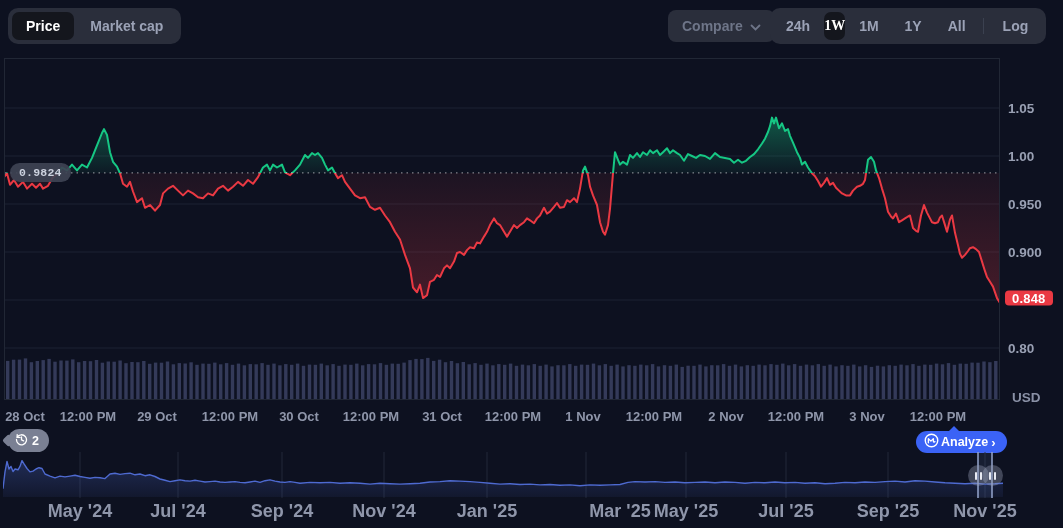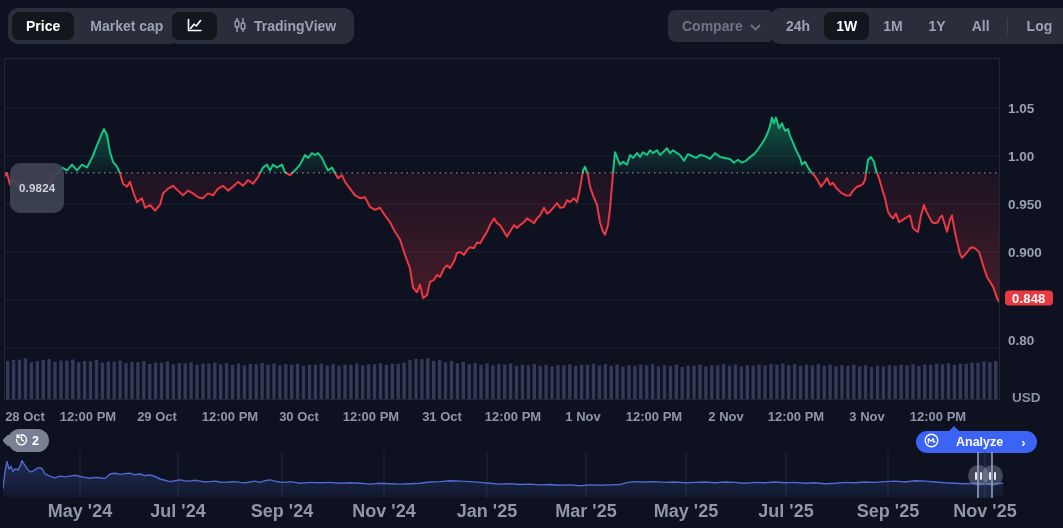--- a/index.html
+++ b/index.html
@@ -12,32 +12,32 @@
        color:#9ba2b6;font-weight:700;font-size:14px;cursor:pointer;white-space:nowrap;}
   .seg .item.active{background:#14161d;color:#fff;}
   .seg .divider{width:1px;height:16px;background:#3b4150;margin:0 3px;}
   .compare-btn{position:absolute;left:668px;top:10px;height:32px;background:#2a2e3b;border-radius:8px;
        display:flex;align-items:center;gap:7px;padding:0 14px;color:#6e7588;font-weight:700;font-size:14px;cursor:pointer;}
   .icon-pill{padding:0 14px;}
   
   .plot{position:absolute;left:4px;top:58px;width:996px;height:342px;border:1px solid #212735;box-sizing:border-box;}
   .plot svg{position:absolute;left:0;top:0;}
   .baseline-pill{position:absolute;left:10px;top:163px;background:rgba(62,67,84,0.92);color:#ccd1de;
-       font-size:11.5px;font-weight:700;padding:19px 9px;border-radius:10px;letter-spacing:.2px;}
+       font-size:11.5px;font-weight:700;padding:3px 9px;border-radius:10px;letter-spacing:.2px;font-family:Liberation Mono, monospace;}
   .ytick{position:absolute;left:1008px;transform:translateY(-50%);color:#99a0b3;font-size:13.5px;font-weight:600;}
   .usd-label{position:absolute;left:1012px;transform:translateY(-50%);color:#8a91a6;font-size:13.5px;font-weight:700;}
   .price-pill{position:absolute;left:1005px;transform:translateY(-50%);background:#ea3943;color:#fff;
        font-weight:700;font-size:13px;padding:0 7px;border-radius:4px;letter-spacing:.2px;}
   .xtick{position:absolute;top:409px;transform:translateX(-50%);color:#8f96aa;font-size:13px;font-weight:600;white-space:nowrap;}
   
   .history-badge{position:absolute;left:8px;top:429px;height:23px;background:#7a8093;border-radius:12px;
        display:flex;align-items:center;gap:4px;padding:0 10px 0 7px;color:#fff;font-size:12.5px;font-weight:700;}
   .history-badge::before{content:"";position:absolute;left:-4px;top:7px;width:9px;height:9px;background:#7a8093;transform:rotate(45deg);border-radius:2px;}
   .analyze-btn{position:absolute;left:916px;top:431px;height:22px;background:#3b63f6;border-radius:12px;
-       display:flex;align-items:center;gap:17px;padding:0 11px 0 8px;color:#fff;font-size:12.5px;font-weight:700;cursor:pointer;}
+       display:flex;align-items:center;gap:2px;padding:0 11px 0 8px;color:#fff;font-size:12.5px;font-weight:700;cursor:pointer;}
   .analyze-btn::before{content:"";position:absolute;top:-5px;left:32px;border-left:6px solid transparent;
        border-right:6px solid transparent;border-bottom:6px solid #3b63f6;}
   .analyze-chevron{font-size:13px;font-weight:700;margin-left:1px;}
   .watermark{position:absolute;left:840px;top:339px;display:flex;align-items:center;gap:8px;color:#fff;}
   .watermark .wm-text{font-size:16.5px;font-weight:700;letter-spacing:.2px;}
   
   .mini{position:absolute;left:3px;top:452px;width:1000px;height:46px;}
   .mini-label{position:absolute;top:501px;transform:translateX(-50%);color:#8f96aa;font-size:18px;font-weight:600;white-space:nowrap;}
   .handle-line{position:absolute;top:452px;width:2px;height:46px;background:rgba(150,165,205,0.75);}
   .handle-grip{position:absolute;top:465px;width:21px;height:21px;margin-left:-10px;border-radius:50%;
@@ -48,56 +48,33 @@
 </head>
 <body>
 
 <div class="stage">
 
   <div class="seg" style="left:8px;">
     <div class="item active">Price</div>
     <div class="item">Market cap</div>
   </div>
 
-  <div class="seg" style="left:168px;">
-    <div class="item active icon-pill">
-      <span>
-        <svg width="17" height="16" viewBox="0 0 17 16" fill="none" stroke="#fff" stroke-width="1.6" stroke-linecap="round" stroke-linejoin="round">
-          <path d="M2.5 2.5 V13.5 H15"></path>
-            <path d="M4.5 11.5 L8 7.2 L10.2 9 L14.5 3.5"></path>
-        </svg>
-      </span>
-    </div>
-    <div class="item">
-      <span>
-        <svg width="14" height="16" viewBox="0 0 14 16" fill="none" stroke="#9ba2b6" stroke-width="1.4">
-          <line x1="4" y1="1" x2="4" y2="4"></line>
-            <rect x="2.2" y="4" width="3.6" height="6" rx="0.8"></rect>
-            <line x1="4" y1="10" x2="4" y2="15"></line>
-          <line x1="10" y1="1" x2="10" y2="6"></line>
-            <rect x="8.2" y="6" width="3.6" height="6" rx="0.8"></rect>
-            <line x1="10" y1="12" x2="10" y2="15"></line>
-        </svg>
-      </span>
-      <span>TradingView</span>
-    </div>
-  </div>
 
   <div class="compare-btn">
     <span>Compare</span>
     <span>
       <svg width="11" height="7" viewBox="0 0 11 7" fill="none" stroke="#6e7588" stroke-width="1.8" stroke-linecap="round">
           <path d="M1.5 1.5 L5.5 5.5 L9.5 1.5"></path>
         </svg>
     </span>
   </div>
 
   <div class="seg" style="left:770px;">
 
-    <span id="range-items" style="display:contents;"><div class="item" style="padding: 0px 12px;">24h</div><div class="item active" style="padding: 0px 12px;">1W</div><div class="item" style="padding: 0px 12px;">1M</div><div class="item" style="padding: 0px 12px;">1Y</div><div class="item" style="padding: 0px 12px;">All</div></span>
+    <span id="range-items" style="display:contents;"><div class="item" style="padding: 0px 12px;">24h</div><div class="item active" style="padding: 0px 0; font-family: Liberation Serif, serif;">1W</div><div class="item" style="padding: 0px 12px;">1M</div><div class="item" style="padding: 0px 12px;">1Y</div><div class="item" style="padding: 0px 12px;">All</div></span>
     <div class="divider"></div>
     <div class="item">Log</div>
 
   </div>
 
   <div class="plot">
     <svg id="main-svg" width="994" height="340" viewBox="0 0 994 340">
         <defs>
           <linearGradient id="gGrad" gradientUnits="userSpaceOnUse" x1="0" y1="40" x2="0" y2="113.89599999999996">
             <stop offset="0" stop-color="#16c784" stop-opacity="0.5"></stop>
@@ -297,21 +274,21 @@
         <line x1="0" y1="113.89599999999996" x2="994" y2="113.89599999999996" stroke="rgba(255,255,255,0.6)" stroke-width="1" stroke-dasharray="1.5 4"></line>
       </svg>
   </div>
   <div class="baseline-pill">0.9824</div>
 
   <div id="yaxis">
       <div class="ytick" style="top: 108px;">1.05</div>
       <div class="ytick" style="top: 156px;">1.00</div>
       <div class="ytick" style="top: 204px;">0.950</div>
       <div class="ytick" style="top: 252px;">0.900</div>
-      <div class="ytick" style="top: 340px; text-align: right;">0.80</div>
+      <div class="ytick" style="top: 348px; text-align: right;">0.80</div>
     </div>
   <div class="price-pill" id="price-pill" style="top: 298px;">0.848</div>
   <div class="usd-label" id="usd-label" style="top: 397px;">USD</div>
 
   <div id="xaxis">
       <div class="xtick" style="left: 25px;">28 Oct</div>
       <div class="xtick" style="left: 88px;">12:00 PM</div>
       <div class="xtick" style="left: 157px;">29 Oct</div>
       <div class="xtick" style="left: 230px;">12:00 PM</div>
       <div class="xtick" style="left: 299px;">30 Oct</div>
@@ -370,21 +347,21 @@
         <path d="M0.0 36.7L2.0 19.9L4.0 9.4L6.0 17.0L8.0 14.4L10.0 19.5L12.0 17.0L15.0 17.8L17.0 14.4L19.0 8.6L21.0 11.9L24.0 16.5L27.0 19.9L30.0 19.1L33.0 17.0L36.0 15.7L39.0 16.5L42.0 22.0L47.0 24.1L52.0 25.8L57.0 24.1L62.0 24.9L67.0 24.1L72.0 23.3L77.0 24.5L82.0 25.4L87.0 26.2L92.0 25.4L97.0 25.8L102.0 26.6L107.0 22.0L112.0 21.2L117.0 22.4L122.0 21.6L127.0 21.2L132.0 22.8L137.0 22.0L142.0 23.7L147.0 22.8L152.0 24.5L157.0 27.0L162.0 28.3L167.0 29.6L172.0 28.7L177.0 27.9L182.0 28.7L187.0 29.1L192.0 28.3L197.0 29.1L202.0 30.0L207.0 29.6L212.0 29.1L217.0 30.0L222.0 30.4L227.0 30.0L232.0 29.6L237.0 30.4L242.0 30.8L247.0 30.0L252.0 29.1L257.0 30.4L262.0 28.7L267.0 27.9L272.0 29.1L277.0 30.0L282.0 30.4L287.0 29.6L292.0 30.4L297.0 31.2L307.0 30.4L317.0 30.8L327.0 30.4L337.0 31.2L347.0 30.8L357.0 31.2L367.0 32.1L377.0 31.2L387.0 31.7L397.0 32.1L407.0 31.7L417.0 31.2L427.0 30.0L437.0 29.6L447.0 28.7L457.0 29.1L467.0 29.6L477.0 30.4L487.0 31.2L497.0 32.1L507.0 31.7L517.0 32.5L527.0 32.1L537.0 32.9L547.0 32.5L557.0 33.3L567.0 32.9L577.0 33.8L587.0 32.9L597.0 33.3L607.0 32.9L617.0 32.5L625.0 30.4L632.0 29.6L642.0 30.0L652.0 29.6L662.0 30.4L672.0 30.0L682.0 30.8L692.0 30.4L702.0 30.0L712.0 30.8L722.0 30.0L732.0 30.4L742.0 31.2L752.0 30.4L762.0 30.8L772.0 30.0L782.0 30.8L792.0 30.4L802.0 31.2L812.0 30.8L822.0 31.7L832.0 31.2L842.0 30.4L852.0 30.8L862.0 30.0L872.0 30.4L882.0 29.6L892.0 29.1L902.0 30.0L912.0 28.7L922.0 29.1L932.0 30.0L942.0 30.8L952.0 31.2L962.0 31.7L972.0 31.2L982.0 32.1L992.0 31.7L1000.0 31.2L1000.0 45L0.0 45Z" fill="url(#mGrad)"></path>
         <path d="M0.0 36.7L2.0 19.9L4.0 9.4L6.0 17.0L8.0 14.4L10.0 19.5L12.0 17.0L15.0 17.8L17.0 14.4L19.0 8.6L21.0 11.9L24.0 16.5L27.0 19.9L30.0 19.1L33.0 17.0L36.0 15.7L39.0 16.5L42.0 22.0L47.0 24.1L52.0 25.8L57.0 24.1L62.0 24.9L67.0 24.1L72.0 23.3L77.0 24.5L82.0 25.4L87.0 26.2L92.0 25.4L97.0 25.8L102.0 26.6L107.0 22.0L112.0 21.2L117.0 22.4L122.0 21.6L127.0 21.2L132.0 22.8L137.0 22.0L142.0 23.7L147.0 22.8L152.0 24.5L157.0 27.0L162.0 28.3L167.0 29.6L172.0 28.7L177.0 27.9L182.0 28.7L187.0 29.1L192.0 28.3L197.0 29.1L202.0 30.0L207.0 29.6L212.0 29.1L217.0 30.0L222.0 30.4L227.0 30.0L232.0 29.6L237.0 30.4L242.0 30.8L247.0 30.0L252.0 29.1L257.0 30.4L262.0 28.7L267.0 27.9L272.0 29.1L277.0 30.0L282.0 30.4L287.0 29.6L292.0 30.4L297.0 31.2L307.0 30.4L317.0 30.8L327.0 30.4L337.0 31.2L347.0 30.8L357.0 31.2L367.0 32.1L377.0 31.2L387.0 31.7L397.0 32.1L407.0 31.7L417.0 31.2L427.0 30.0L437.0 29.6L447.0 28.7L457.0 29.1L467.0 29.6L477.0 30.4L487.0 31.2L497.0 32.1L507.0 31.7L517.0 32.5L527.0 32.1L537.0 32.9L547.0 32.5L557.0 33.3L567.0 32.9L577.0 33.8L587.0 32.9L597.0 33.3L607.0 32.9L617.0 32.5L625.0 30.4L632.0 29.6L642.0 30.0L652.0 29.6L662.0 30.4L672.0 30.0L682.0 30.8L692.0 30.4L702.0 30.0L712.0 30.8L722.0 30.0L732.0 30.4L742.0 31.2L752.0 30.4L762.0 30.8L772.0 30.0L782.0 30.8L792.0 30.4L802.0 31.2L812.0 30.8L822.0 31.7L832.0 31.2L842.0 30.4L852.0 30.8L862.0 30.0L872.0 30.4L882.0 29.6L892.0 29.1L902.0 30.0L912.0 28.7L922.0 29.1L932.0 30.0L942.0 30.8L952.0 31.2L962.0 31.7L972.0 31.2L982.0 32.1L992.0 31.7L1000.0 31.2" fill="none" stroke="#4e6ad0" stroke-width="1.4" stroke-linejoin="round"></path>
       </svg>
   </div>
   <div id="mini-labels">
       <div class="mini-label" style="left: 80px;">May '24</div>
       <div class="mini-label" style="left: 178px;">Jul '24</div>
       <div class="mini-label" style="left: 282px;">Sep '24</div>
       <div class="mini-label" style="left: 384px;">Nov '24</div>
       <div class="mini-label" style="left: 487px;">Jan '25</div>
-      <div class="mini-label" style="left: 586px;">Mar '25</div>
+      <div class="mini-label" style="left: 620px;">Mar '25</div>
       <div class="mini-label" style="left: 686px;">May '25</div>
       <div class="mini-label" style="left: 786px;">Jul '25</div>
       <div class="mini-label" style="left: 888px;">Sep '25</div>
       <div class="mini-label" style="left: 985px;">Nov '25</div>
     </div>
   <div id="mini-selection">
       <div class="sel-region" style="left: 978px; width: 14px;"></div>
       <div class="handle-line" style="left: 977px;"></div>
       <div class="handle-grip" style="left: 978px;">
         <span></span>

